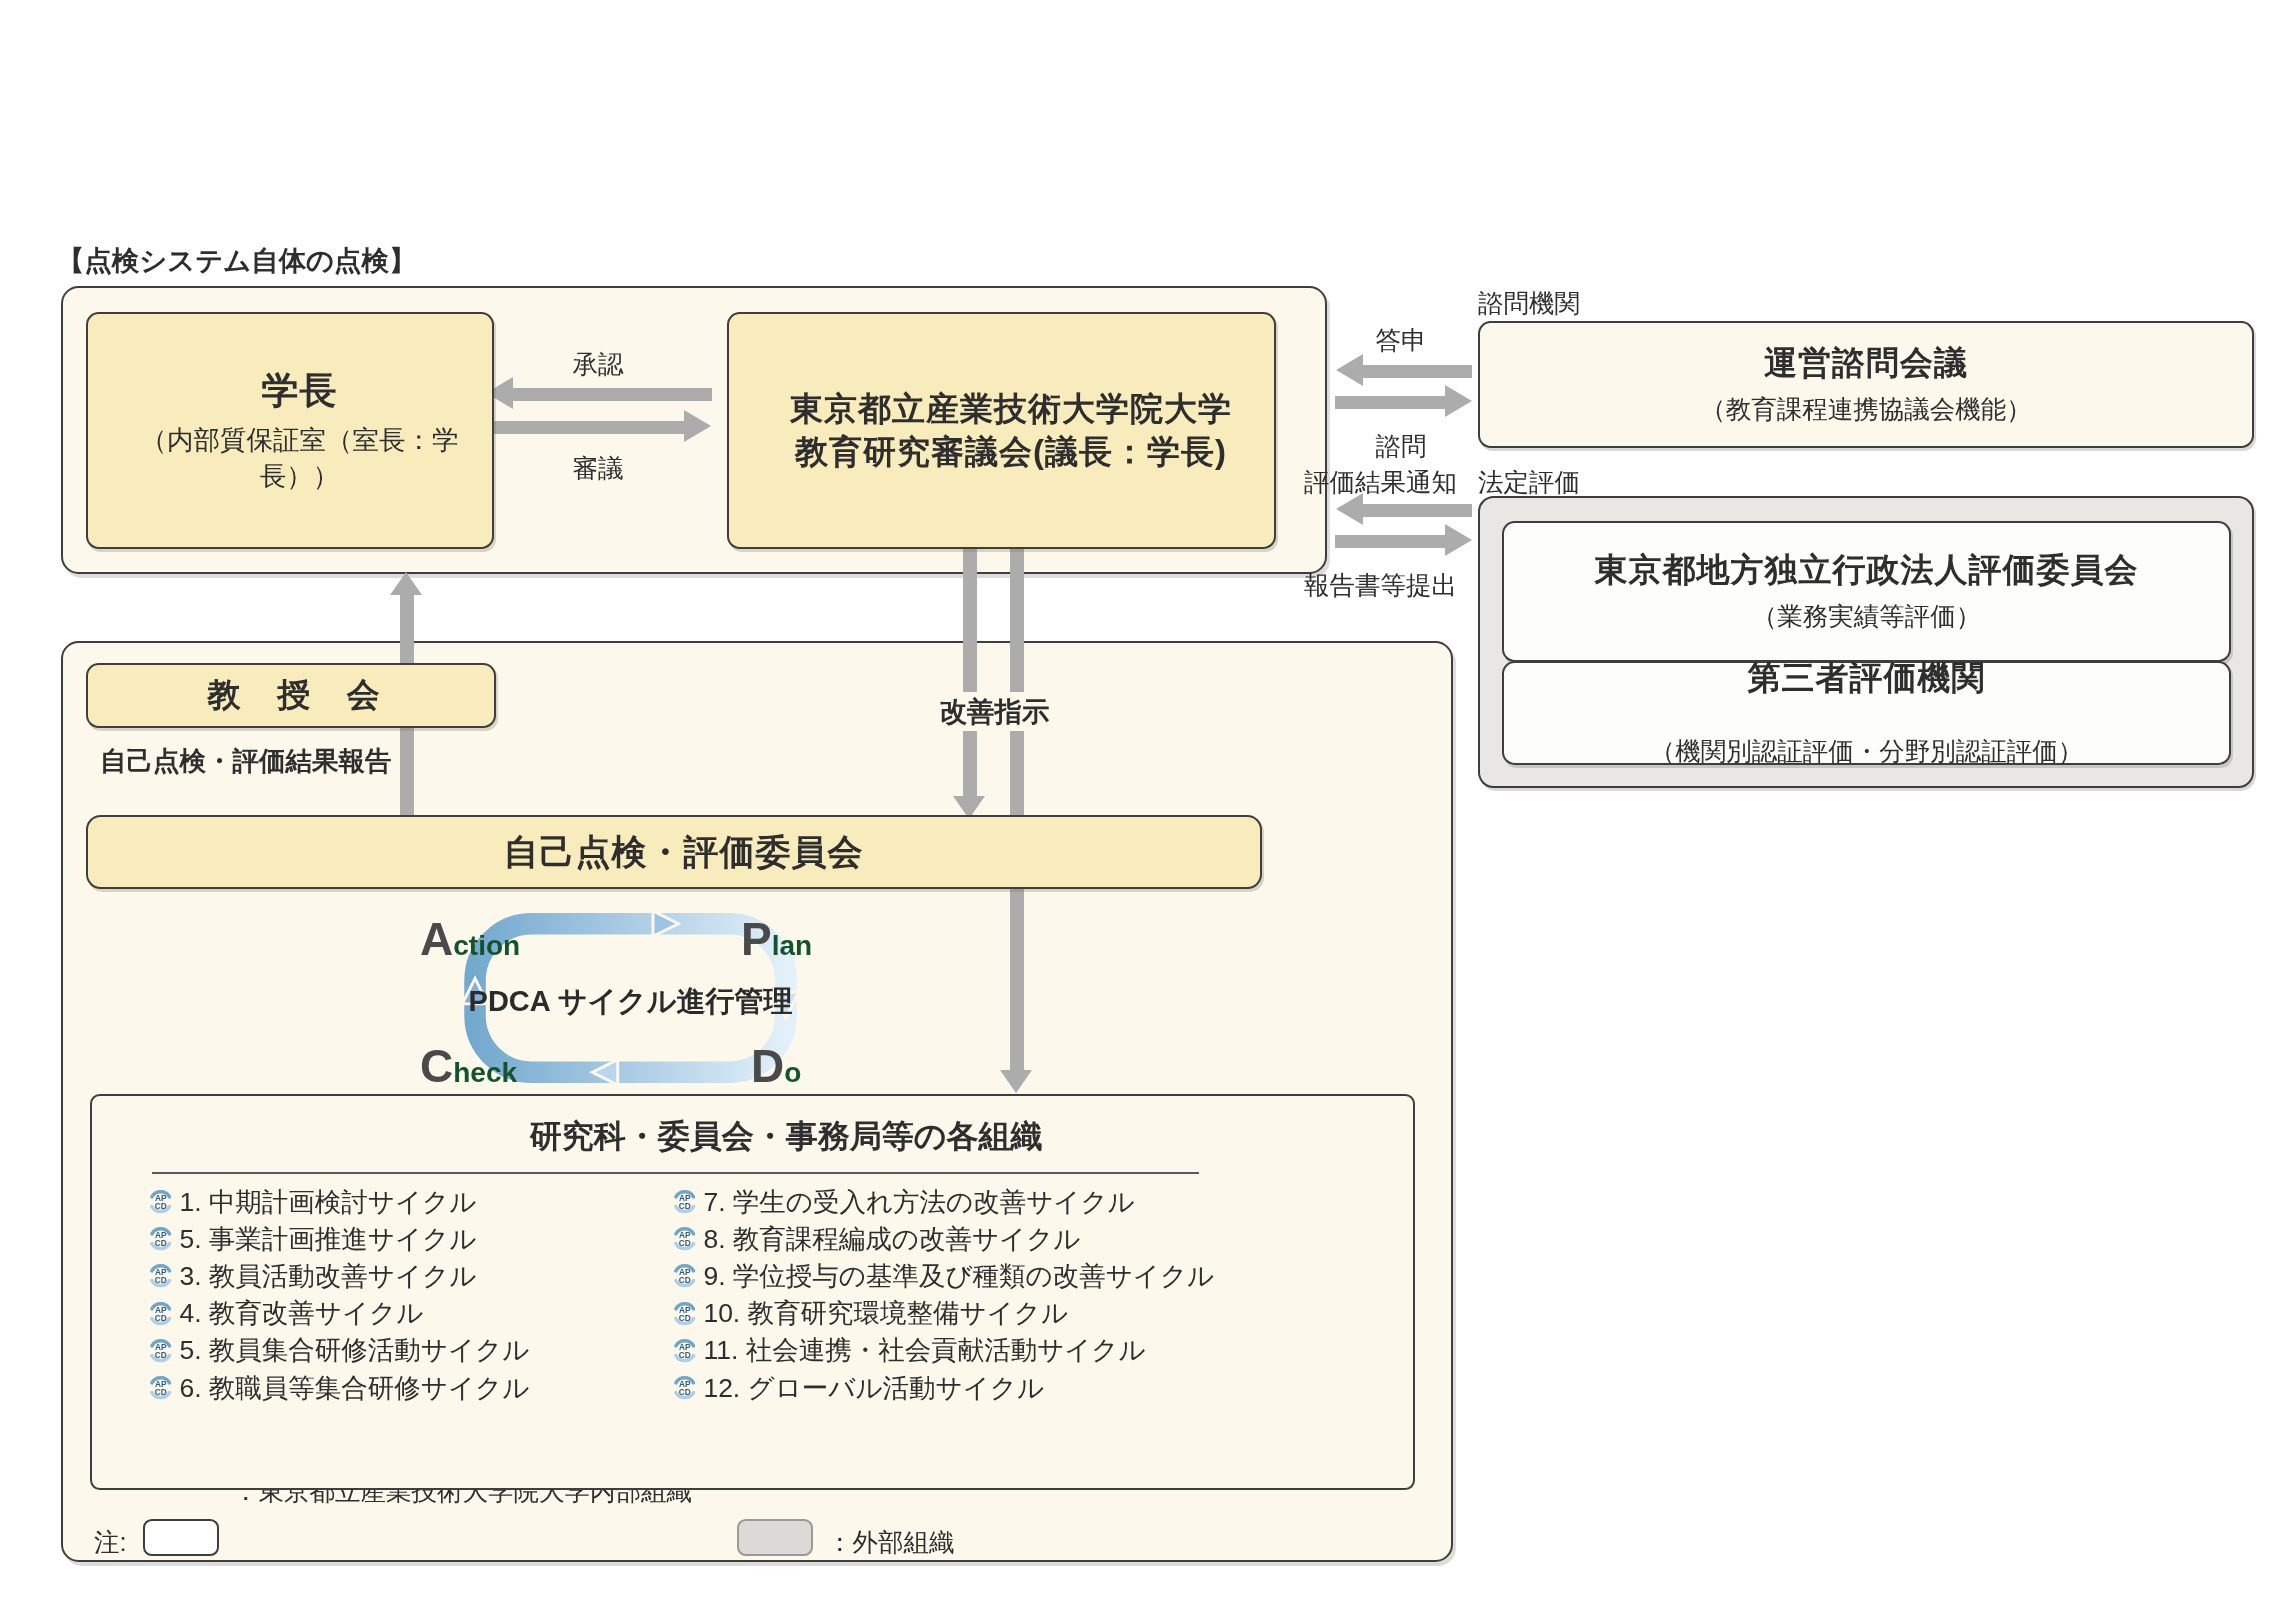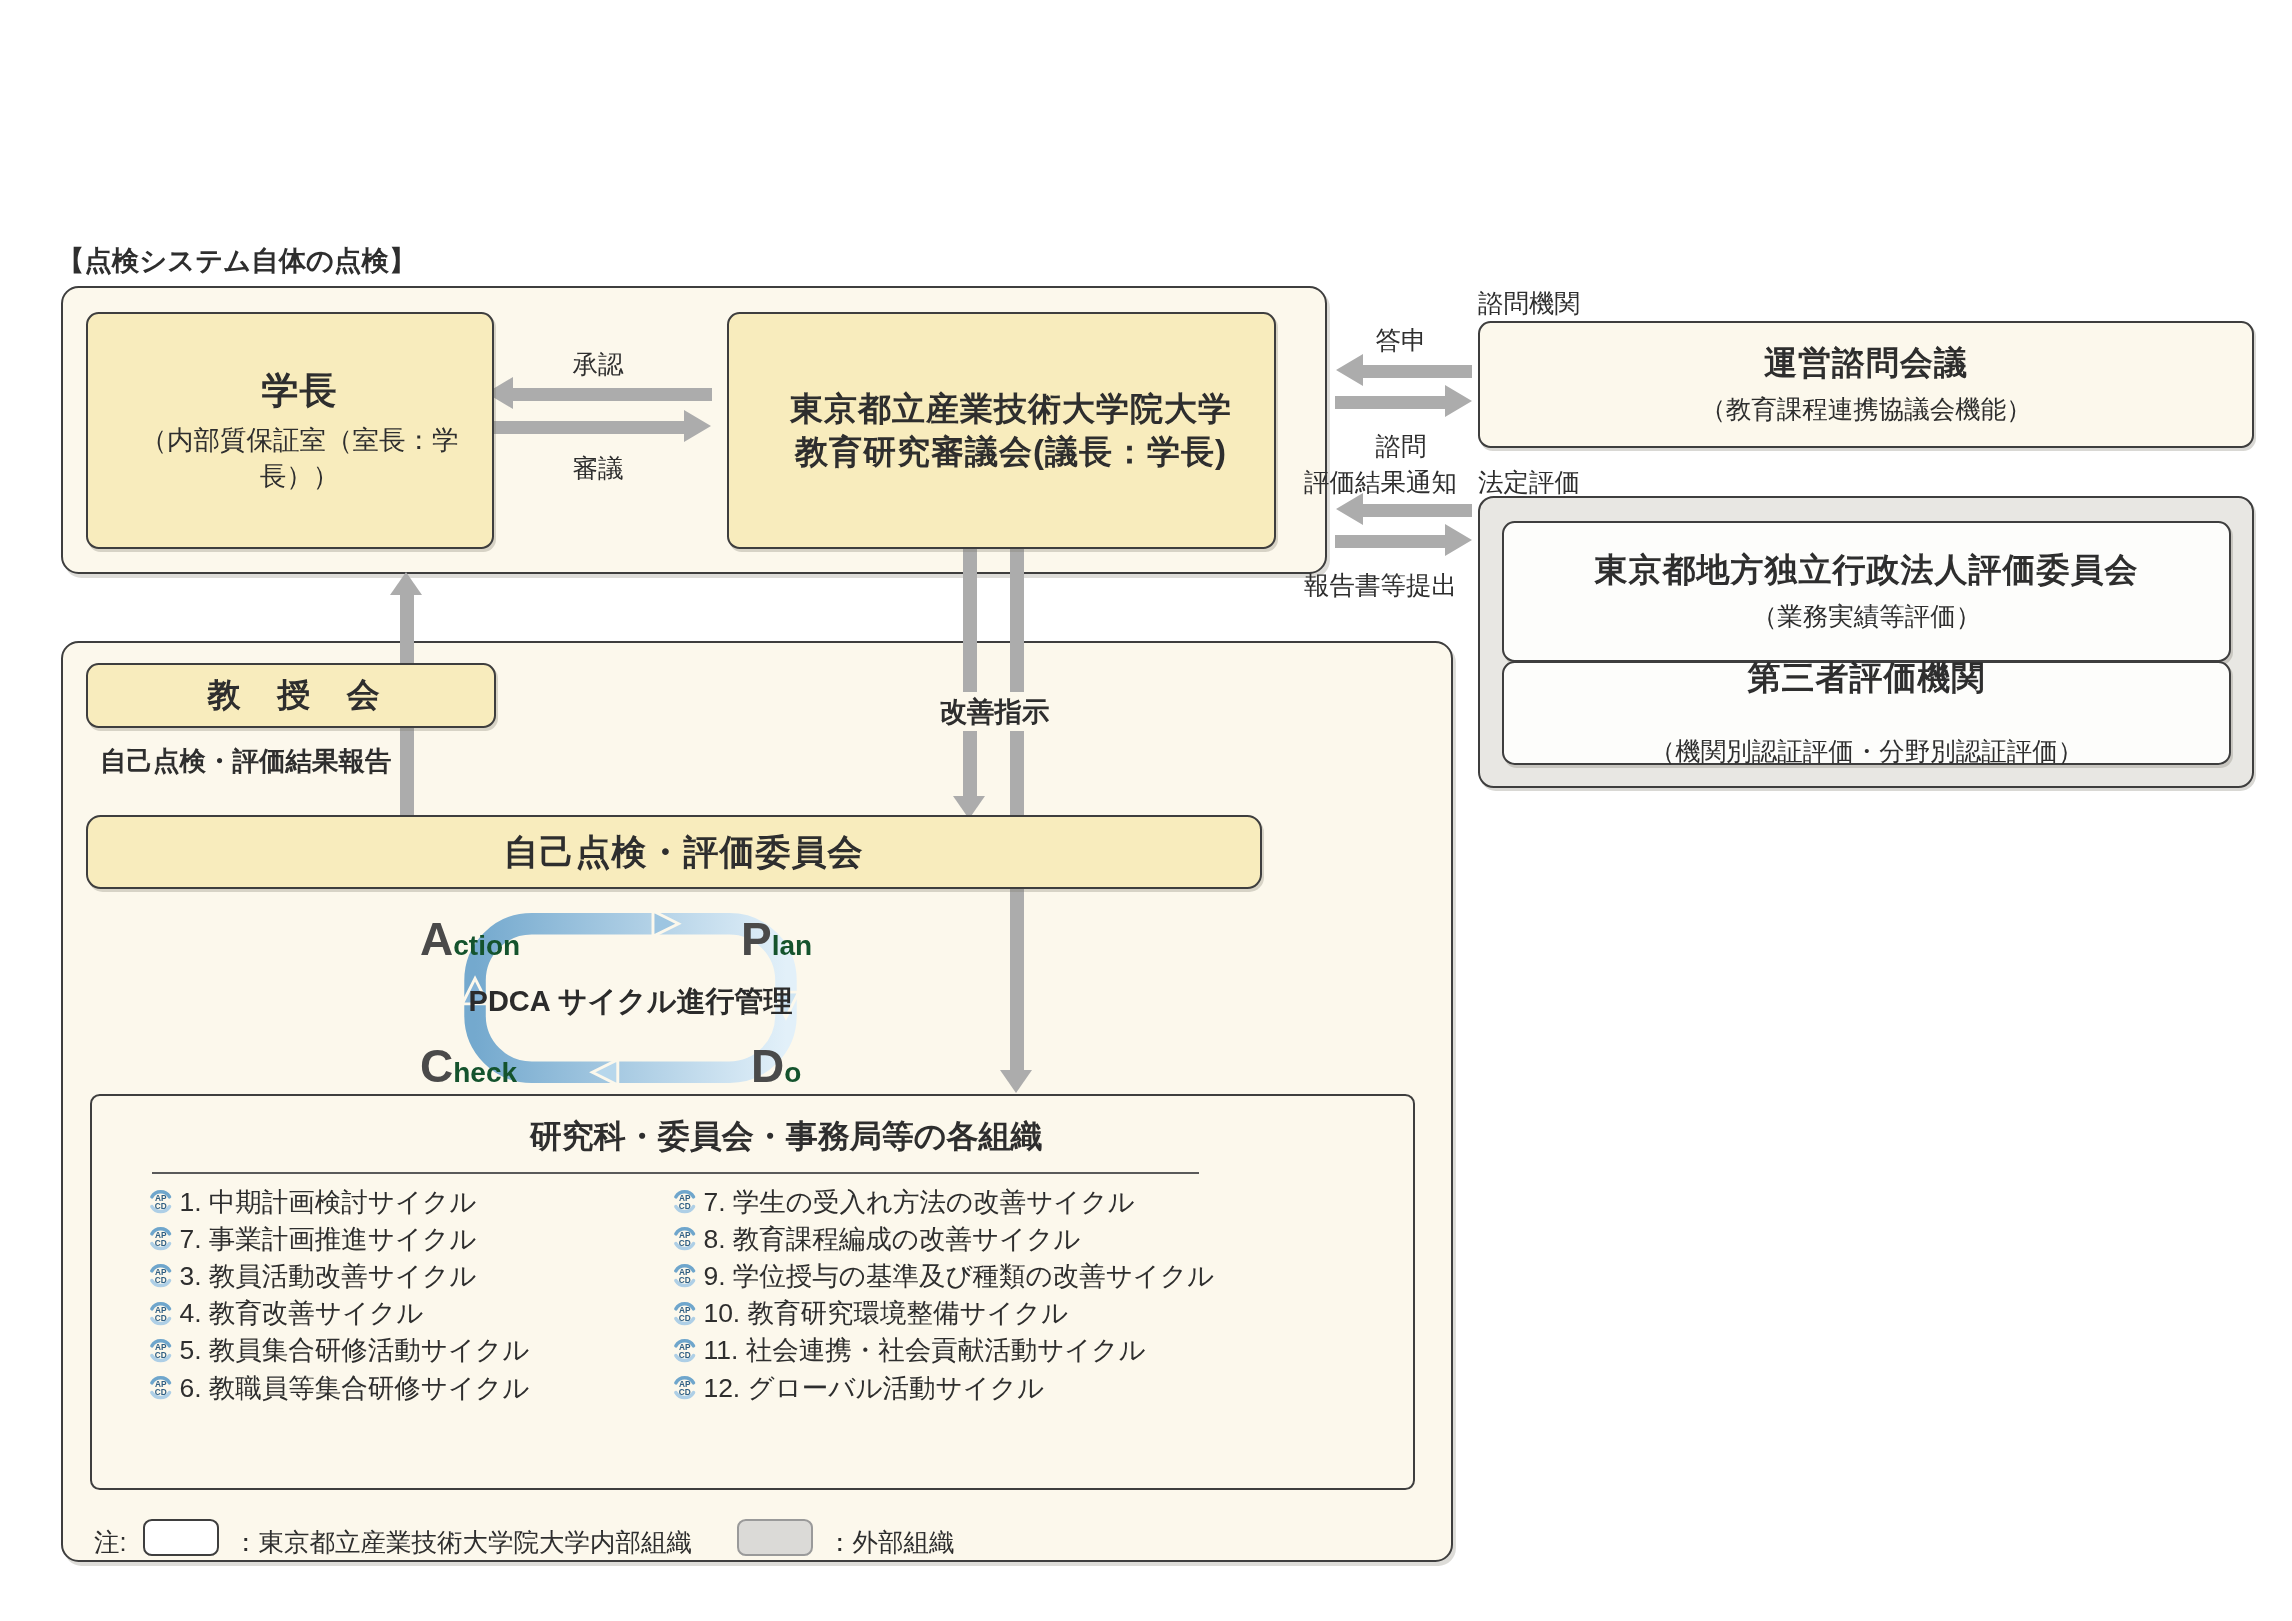--- a/index.html
+++ b/index.html
@@ -181,21 +181,21 @@
 
   <li class="cycle-item">
     <span class="mini-pdca">
       <svg viewBox="0 0 28 28" width="27.4" height="27.4">
         <path d="M5 9 A 10.5 10.5 0 0 1 23 9" fill="none" stroke="#6fa6cc" stroke-width="3.6" stroke-linecap="round"></path>
         <path d="M23 19 A 10.5 10.5 0 0 1 5 19" fill="none" stroke="#aecfe6" stroke-width="3.6" stroke-linecap="round"></path>
         <text x="14" y="13" text-anchor="middle" font-size="8.5" font-weight="bold" fill="#2f5e82">AP</text>
         <text x="14" y="21.5" text-anchor="middle" font-size="8.5" font-weight="bold" fill="#2f5e82">CD</text>
       </svg>
     </span>
-    <span class="cycle-text">7. 事業計画推進サイクル</span>
+    <span class="cycle-text">5. 事業計画推進サイクル</span>
   </li>
 
   <li class="cycle-item">
     <span class="mini-pdca">
       <svg viewBox="0 0 28 28" width="27.4" height="27.4">
         <path d="M5 9 A 10.5 10.5 0 0 1 23 9" fill="none" stroke="#6fa6cc" stroke-width="3.6" stroke-linecap="round"></path>
         <path d="M23 19 A 10.5 10.5 0 0 1 5 19" fill="none" stroke="#aecfe6" stroke-width="3.6" stroke-linecap="round"></path>
         <text x="14" y="13" text-anchor="middle" font-size="8.5" font-weight="bold" fill="#2f5e82">AP</text>
         <text x="14" y="21.5" text-anchor="middle" font-size="8.5" font-weight="bold" fill="#2f5e82">CD</text>
       </svg>
@@ -308,18 +308,18 @@
         <text x="14" y="13" text-anchor="middle" font-size="8.5" font-weight="bold" fill="#2f5e82">AP</text>
         <text x="14" y="21.5" text-anchor="middle" font-size="8.5" font-weight="bold" fill="#2f5e82">CD</text>
       </svg>
     </span>
     <span class="cycle-text">12. グローバル活動サイクル</span>
   </li>
 </ul>
 
   <div class="small-label" style="left:94px;top:1525px;">注:</div>
   <div class="legend-swatch" style="left:143px;top:1519px;width:76px;height:37px;background:#ffffff;border:2.9px solid #3e3e3e;"></div>
-  <div class="small-label" style="left:233px;top:1525px;font-family:Liberation Serif, serif;">：東京都立産業技術大学院大学内部組織</div>
+  <div class="small-label" style="left:233px;top:1474px;font-family:Liberation Serif, serif;">：東京都立産業技術大学院大学内部組織</div>
   <div class="legend-swatch" style="left:737px;top:1519px;width:76px;height:37px;background:#dbdad7;border:2px solid #9a9a9a;"></div>
   <div class="small-label" style="left:827px;top:1525px;">：外部組織</div>
 
 </div>
 
 
 </body></html>

